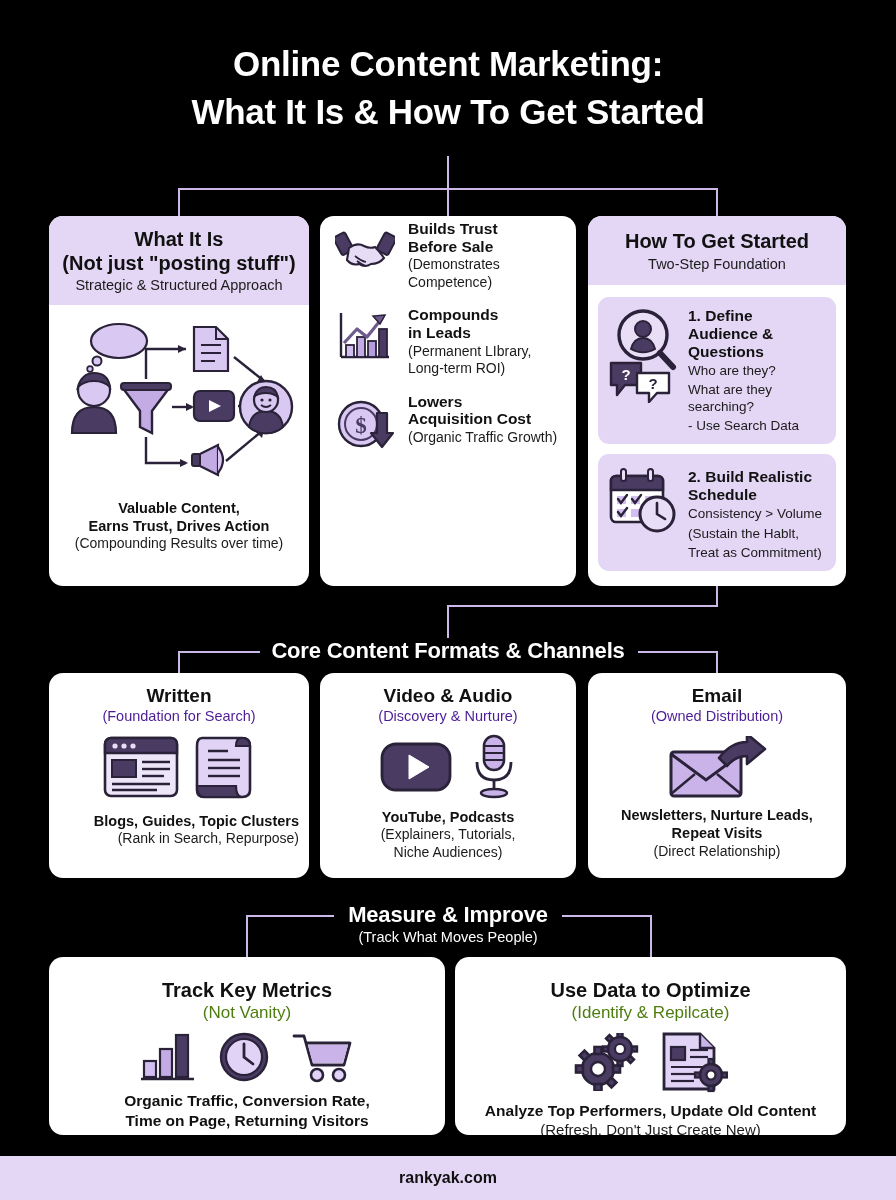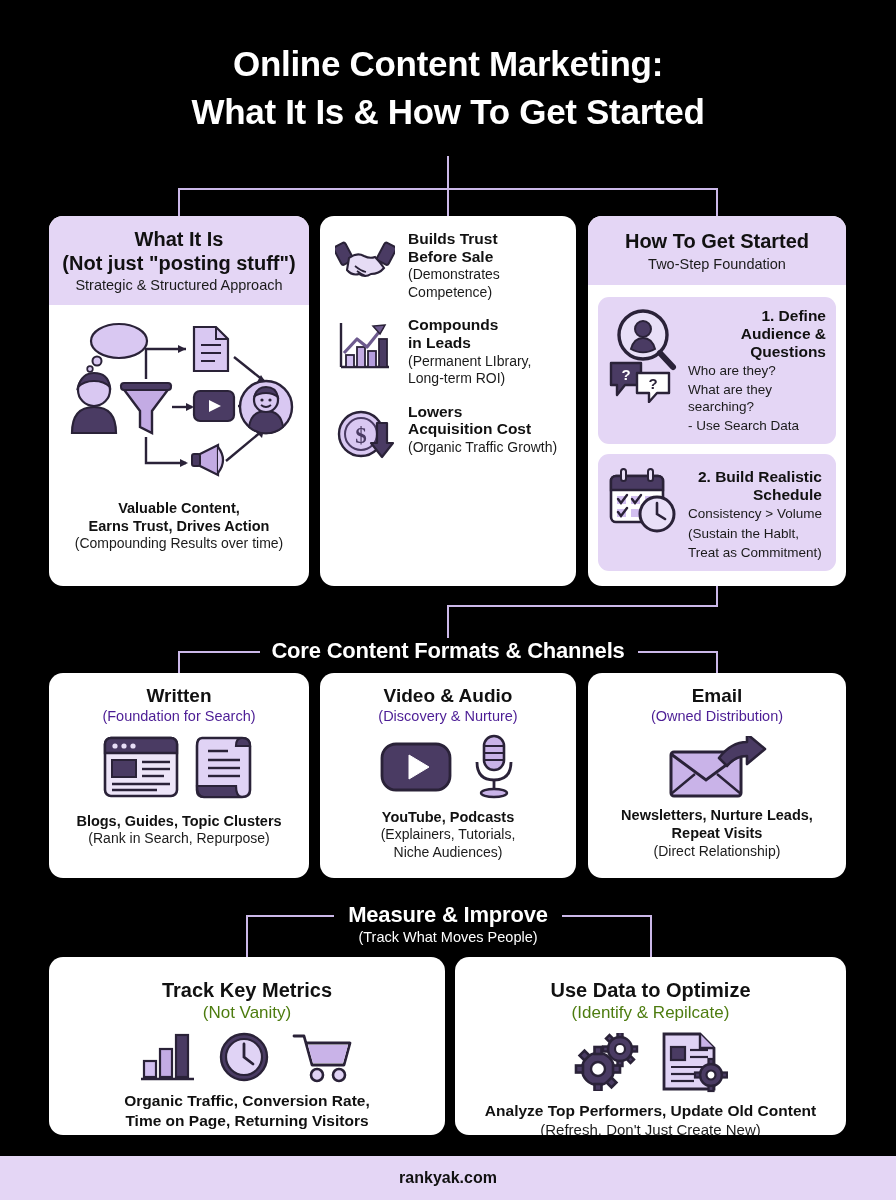--- a/index.html
+++ b/index.html
@@ -52,21 +52,21 @@
   .wim-ico { flex: 0 0 62px; height: 62px; display: flex; align-items: center; justify-content: center; }
   .wim-txt .t { font-size: 15.5px; font-weight: bold; color: #111; line-height: 1.14; }
   .wim-txt .s { font-size: 14px; color: #1b1b1b; line-height: 1.18; margin-top: 1px; }
 
   
   .step {
     background: #e4d6f5; border-radius: 11px;
     display: flex; gap: 8px; padding: 10px 10px 10px 8px; align-items: flex-start;
   }
   .step-ico { flex: 0 0 74px; display: flex; align-items: center; justify-content: center; }
-  .step-txt .t { font-size: 15.5px; font-weight: bold; color: #111; line-height: 1.14; text-align: right; }
+  .step-txt .t { font-size: 15.5px; font-weight: bold; color: #111; line-height: 1.14; }
   .step-txt .s { font-size: 13.5px; color: #1b1b1b; line-height: 1.2; margin-top: 3px; }
 
   
   .fmt-head { text-align: center; padding-top: 12px; }
   .fmt-head h3 { font-size: 19px; font-weight: bold; color: #111; }
   .fmt-head .s { font-size: 14.5px; color: #4c1d95; margin-top: 1px; }
   .fmt-ico { display: flex; justify-content: center; align-items: center; gap: 14px; margin-top: 10px; }
 
   
   .ms-head { text-align: center; padding-top: 14px; margin-top: 8px; }
@@ -159,21 +159,21 @@
 
     <div class="card-foot" style="margin-top:4px;">
       <div class="b">Valuable Content,</div>
       <div class="b">Earns Trust, Drives Action</div>
       <div class="n">(Compounding Results over time)</div>
     </div>
   </div>
 
   <div class="card" style="left:320px; top:216px; width:256px; height:370px;">
 
-    <div class="wim-row" style="margin-top:14px;">
+    <div class="wim-row" style="margin-top:4px;">
       <div class="wim-ico">
         <svg width="60" height="46" viewBox="0 0 60 46">
           <rect x="2" y="6" width="13" height="20" rx="2.5" transform="rotate(-28 8 16)" fill="#4a3b63" stroke="#2a2238" stroke-width="2"></rect>
           <rect x="45" y="6" width="13" height="20" rx="2.5" transform="rotate(28 52 16)" fill="#4a3b63" stroke="#2a2238" stroke-width="2"></rect>
           <path d="M14 20 q8-6 15-2 q6 3 11 1 q5 5 9 11 q-5 6-13 6 q-6 4-12 0 q-7 2-12-4 z" fill="#e6dcf5" stroke="#2a2238" stroke-width="2.1"></path>
           <path d="M20 28 q6 5 11 6" fill="none" stroke="#2a2238" stroke-width="1.7"></path>
           <path d="M22 33 q5 4 9 5" fill="none" stroke="#2a2238" stroke-width="1.7"></path>
         </svg>
       </div>
       <div class="wim-txt">
@@ -314,21 +314,21 @@
       <svg width="62" height="66" viewBox="0 0 62 66">
         <path d="M8 4 L48 4 q8 0 8 8 L56 56 q0 7 -8 7 L10 63 q-7 0-7-7 L3 12 q0-8 5-8z" fill="#e0d3f5" stroke="#2a2238" stroke-width="2.6"></path>
         <path d="M48 4 q8 0 8 8 l-14 0 q0-8 6-8z" fill="#4a3b63" stroke="#2a2238" stroke-width="2.2"></path>
         <path d="M3 52 L42 52 q0 11 6 11 L10 63 q-7 0-7-11z" fill="#4a3b63" stroke="#2a2238" stroke-width="2.2"></path>
         <line x1="14" y1="17" x2="34" y2="17" stroke="#2a2238" stroke-width="2.4"></line>
         <line x1="14" y1="26" x2="46" y2="26" stroke="#2a2238" stroke-width="2.4"></line>
         <line x1="14" y1="34" x2="46" y2="34" stroke="#2a2238" stroke-width="2.4"></line>
         <line x1="14" y1="42" x2="46" y2="42" stroke="#2a2238" stroke-width="2.4"></line>
       </svg>
     </div>
-    <div class="card-foot" style="margin-top:12px;">
+    <div class="card-foot" style="margin-top:12px;text-align:right;">
       <div class="b">Blogs, Guides, Topic Clusters</div>
       <div class="n">(Rank in Search, Repurpose)</div>
     </div>
   </div>
 
   <div class="card" style="left:320px; top:673px; width:256px; height:205px;">
     <div class="fmt-head">
       <h3>Video &amp; Audio</h3>
       <div class="s">(Discovery &amp; Nurture)</div>
     </div>

